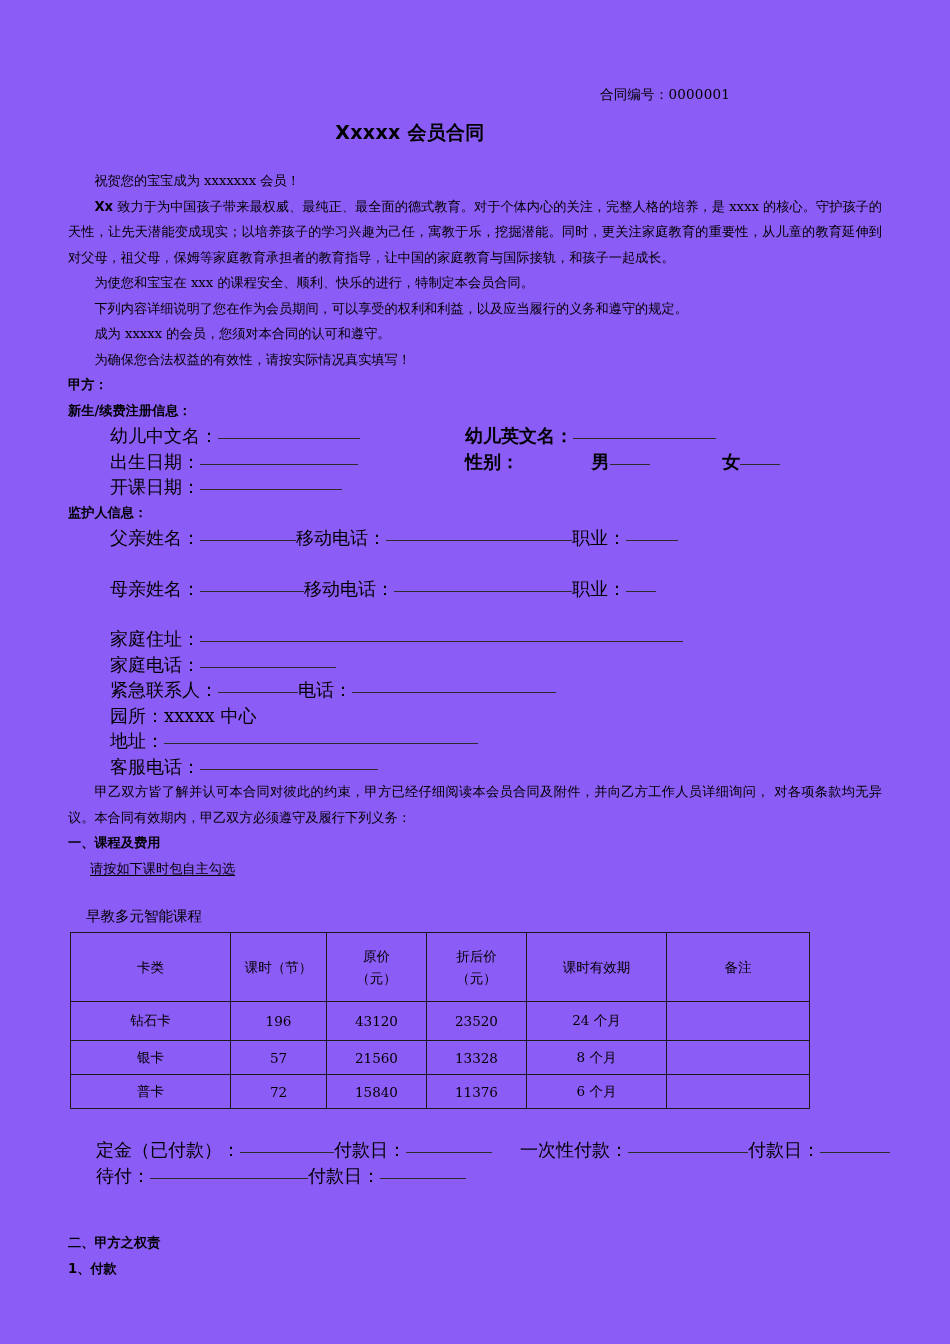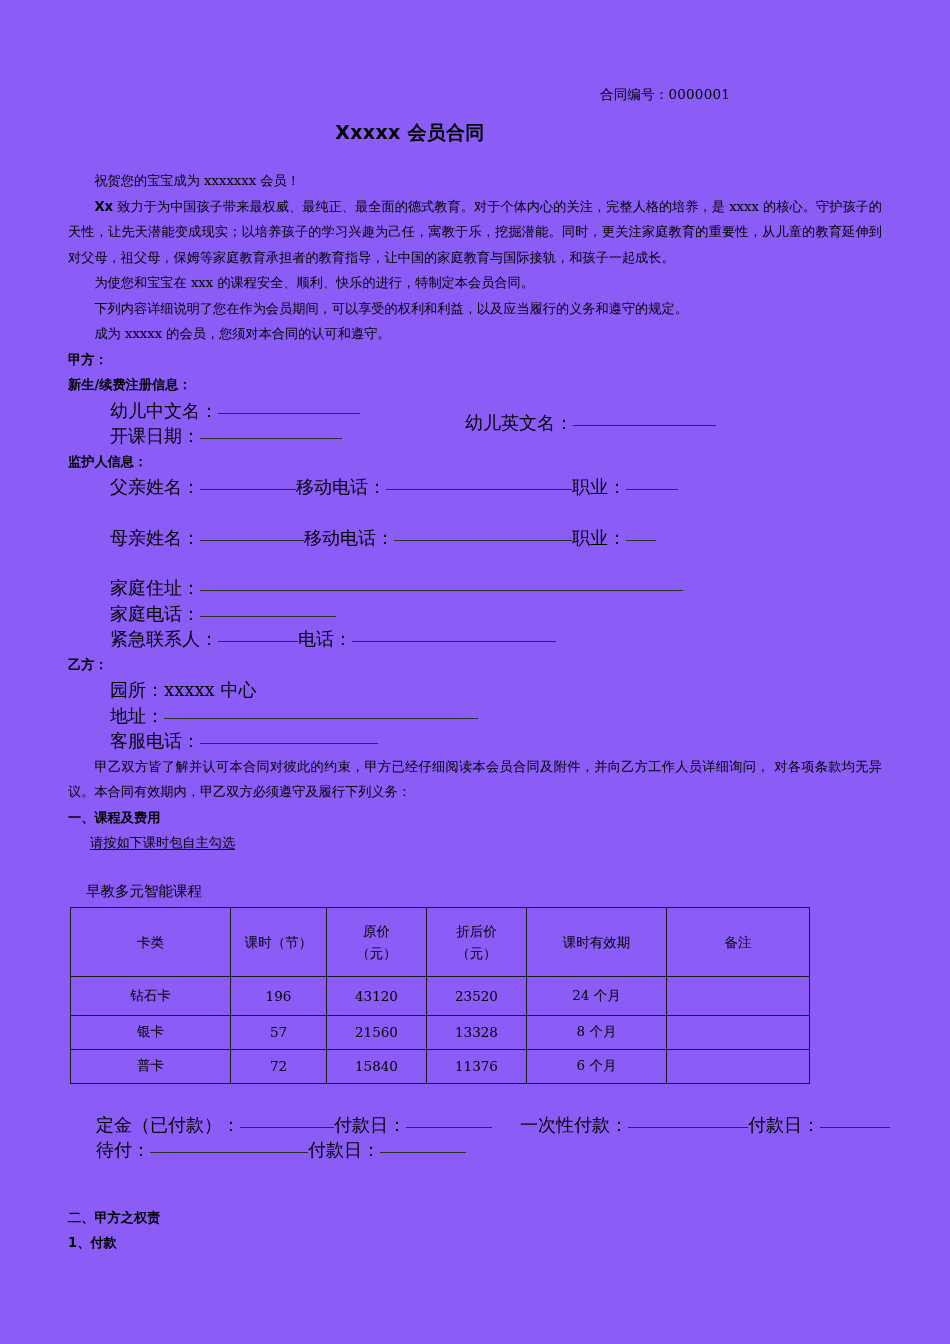--- a/index.html
+++ b/index.html
@@ -96,22 +96,23 @@
     vertical-align: 3px;
     height: 0;
   }
   .two-col {
     position: relative;
     height: 25.5px;
   }
   .col-right {
     position: absolute;
     left: 355px;
-    top: 12px;
+    top: 0;
     white-space: nowrap;
+    font-weight: bold;
   }
   .spacer-md { display: inline-block; width: 60px; }
 
   
   .course-title {
     font-family: "DejaVu Serif", "Liberation Serif", serif;
     font-size: 14.5px;
     margin: 0 0 6px 18px;
   }
   .underline-note {
@@ -189,34 +190,47 @@
       <span class="latin">Xxxxx</span>
       <span class="han">会员合同</span>
     </div>
 
     <div class="blk-1">
       <p class="para indent">祝贺您的宝宝成为 xxxxxxx 会员！</p>
       <p class="para indent"><span class="bold">Xx</span> <span>致力于为中国孩子带来最权威、最纯正、最全面的德式教育。对于个体内心的关注，完整人格的培养，是 xxxx 的核心。守护孩子的天性，让先天潜能变成现实；以培养孩子的学习兴趣为己任，寓教于乐，挖掘潜能。同时，更关注家庭教育的重要性，从儿童的教育延伸到对父母，祖父母，保姆等家庭教育承担者的教育指导，让中国的家庭教育与国际接轨，和孩子一起成长。</span></p>
       <p class="para indent">为使您和宝宝在 xxx 的课程安全、顺利、快乐的进行，特制定本会员合同。</p>
       <p class="para indent">下列内容详细说明了您在作为会员期间，可以享受的权利和利益，以及应当履行的义务和遵守的规定。</p>
       <p class="para indent">成为 xxxxx 的会员，您须对本合同的认可和遵守。</p>
+      <p class="para indent">为确保您合法权益的有效性，请按实际情况真实填写！</p>
     </div>
 
     <div class="sec-bold">甲方：</div>
     <div class="sec-bold">新生/续费注册信息：</div>
 
     <div class="form-row">
       <div class="two-col">
         <span class="fld"><span class="fld-label">幼儿中文名：</span><span class="rule" style="width:142px"></span></span>
         <span class="col-right">
           <span class="fld"><span class="fld-label">幼儿英文名：</span><span class="rule" style="width:143px"></span></span>
         </span>
       </div>
     </div>
 
+    <div class="form-row">
+      <div class="two-col">
+        <span class="fld"><span class="fld-label">出生日期：</span><span class="rule" style="width:158px"></span></span>
+        <span class="col-right">
+          <span class="fld-label">性别：</span>
+          <span class="spacer-md"></span>
+          <span class="fld"><span>男</span><span class="rule" style="width:40px"></span></span>
+          <span class="spacer-md"></span>
+          <span class="fld"><span>女</span><span class="rule" style="width:40px"></span></span>
+        </span>
+      </div>
+    </div>
 
     <div class="form-row">
       <span class="fld"><span class="fld-label">开课日期：</span><span class="rule" style="width:142px"></span></span>
     </div>
 
     <div class="sec-bold">监护人信息：</div>
 
     <div class="form-row">
       <span class="fld"><span class="fld-label">父亲姓名：</span><span class="rule" style="width:96px"></span></span><span class="fld"><span class="fld-label">移动电话：</span><span class="rule" style="width:186px"></span></span><span class="fld"><span class="fld-label">职业：</span><span class="rule" style="width:52px"></span></span>
     </div>
@@ -230,21 +244,20 @@
     </div>
 
     <div class="form-row">
       <span class="fld"><span class="fld-label">家庭电话：</span><span class="rule" style="width:136px"></span></span>
     </div>
 
     <div class="form-row">
       <span class="fld"><span class="fld-label">紧急联系人：</span><span class="rule" style="width:80px"></span></span><span class="fld"><span class="fld-label">电话：</span><span class="rule" style="width:204px"></span></span>
     </div>
 
-    <div class="sec-bold">乙方：</div>
 
     <div class="form-row">
       <span class="fld-label">园所：</span><span>xxxxx 中心</span>
     </div>
 
     <div class="form-row">
       <span class="fld"><span class="fld-label">地址：</span><span class="rule" style="width:314px"></span></span>
     </div>
 
     <div class="form-row">

